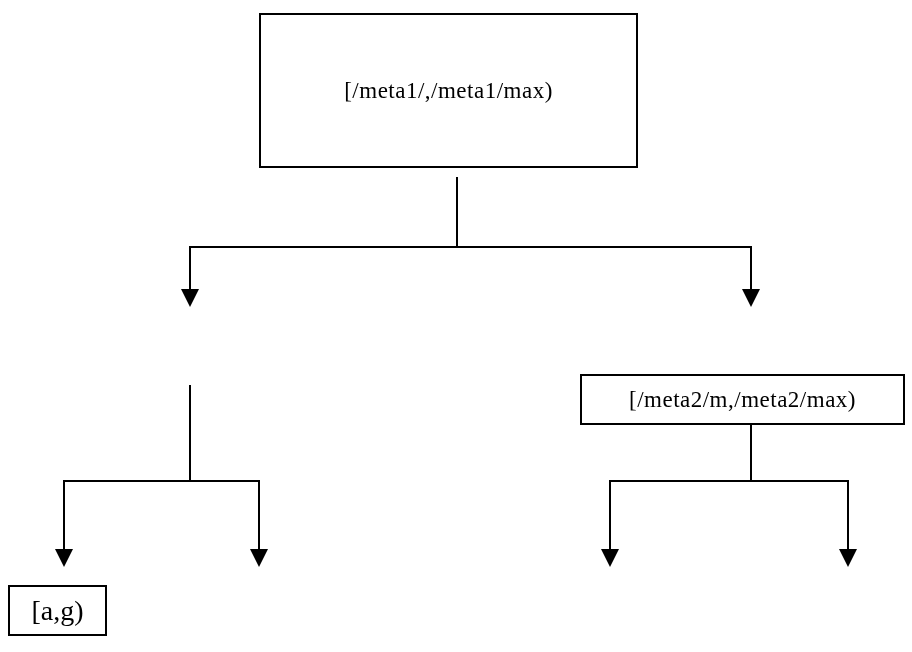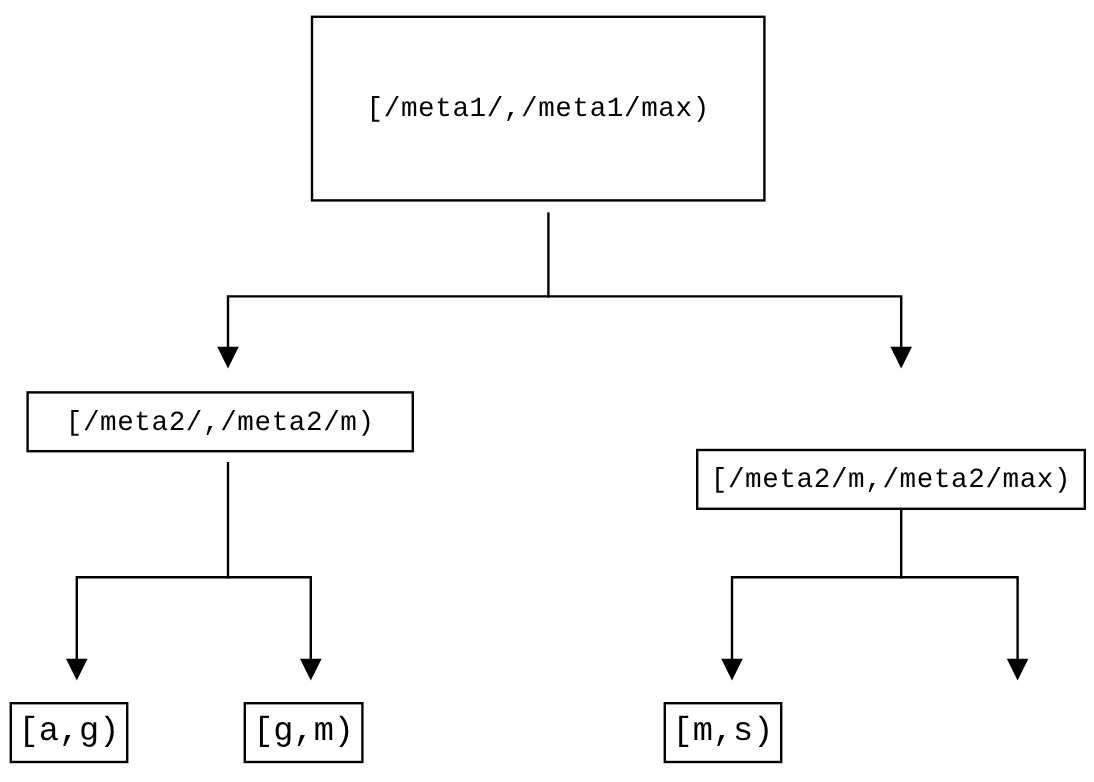--- a/index.html
+++ b/index.html
@@ -5,21 +5,21 @@
   html, body {
     margin: 0;
     padding: 0;
     background: #ffffff;
   }
   .canvas {
     position: relative;
     width: 912px;
     height: 652px;
     background: var(--bg, #ffffff);
-    font-family: Liberation Mono, monospace;
+    font-family: Liberation Serif, serif;
     color: var(--fg, #000000);
     overflow: hidden;
   }
   .connectors {
     position: absolute;
     left: 0;
     top: 0;
     width: 912px;
     height: 652px;
   }
@@ -78,34 +78,25 @@
     <line x1="751" y1="384" x2="751" y2="482"></line>
     <polyline points="610,550 610,481 848,481 848,550"></polyline>
     <polygon points="601,549 619,549 610,567"></polygon>
     <polygon points="839,549 857,549 848,567"></polygon>
   </svg>
 
   <div class="node node-root">
     <span>[/meta1/,/meta1/max)</span>
   </div>
 
-  <div class="node node-left">
-    <span>[/meta2/,/meta2/m)</span>
-  </div>
 
   <div class="node node-right">
     <span>[/meta2/m,/meta2/max)</span>
   </div>
 
   <div class="node leaf node-ag">
     <span>[a,g)</span>
   </div>
 
-  <div class="node leaf node-gm">
-    <span>[g,m)</span>
-  </div>
 
-  <div class="node leaf node-ms">
-    <span>[m,s)</span>
-  </div>
 
 
 </div>
 
 </body></html>

